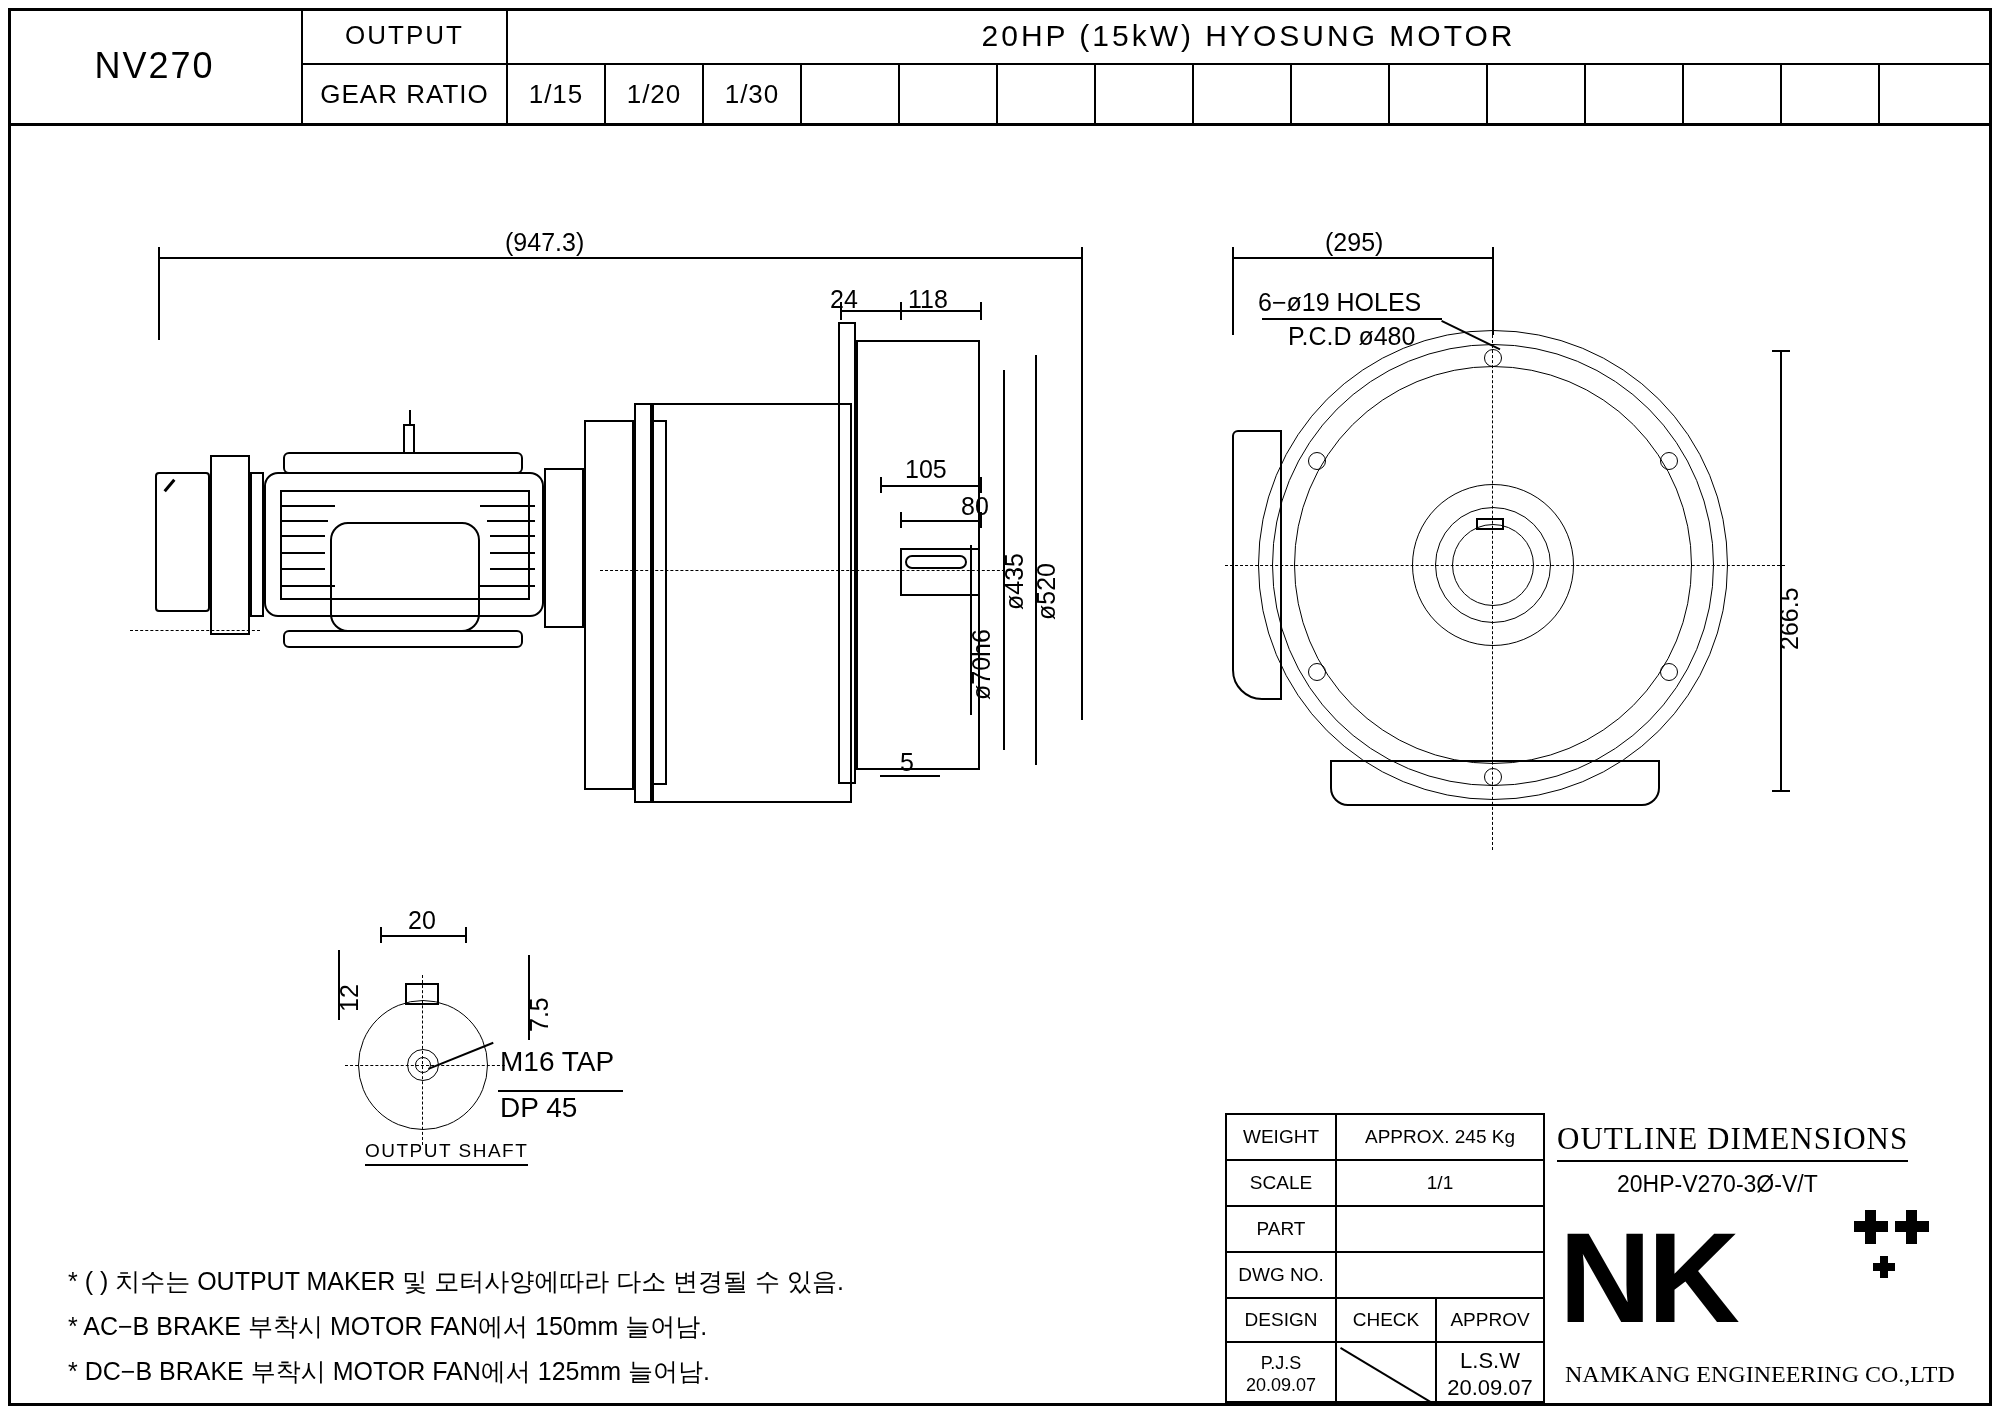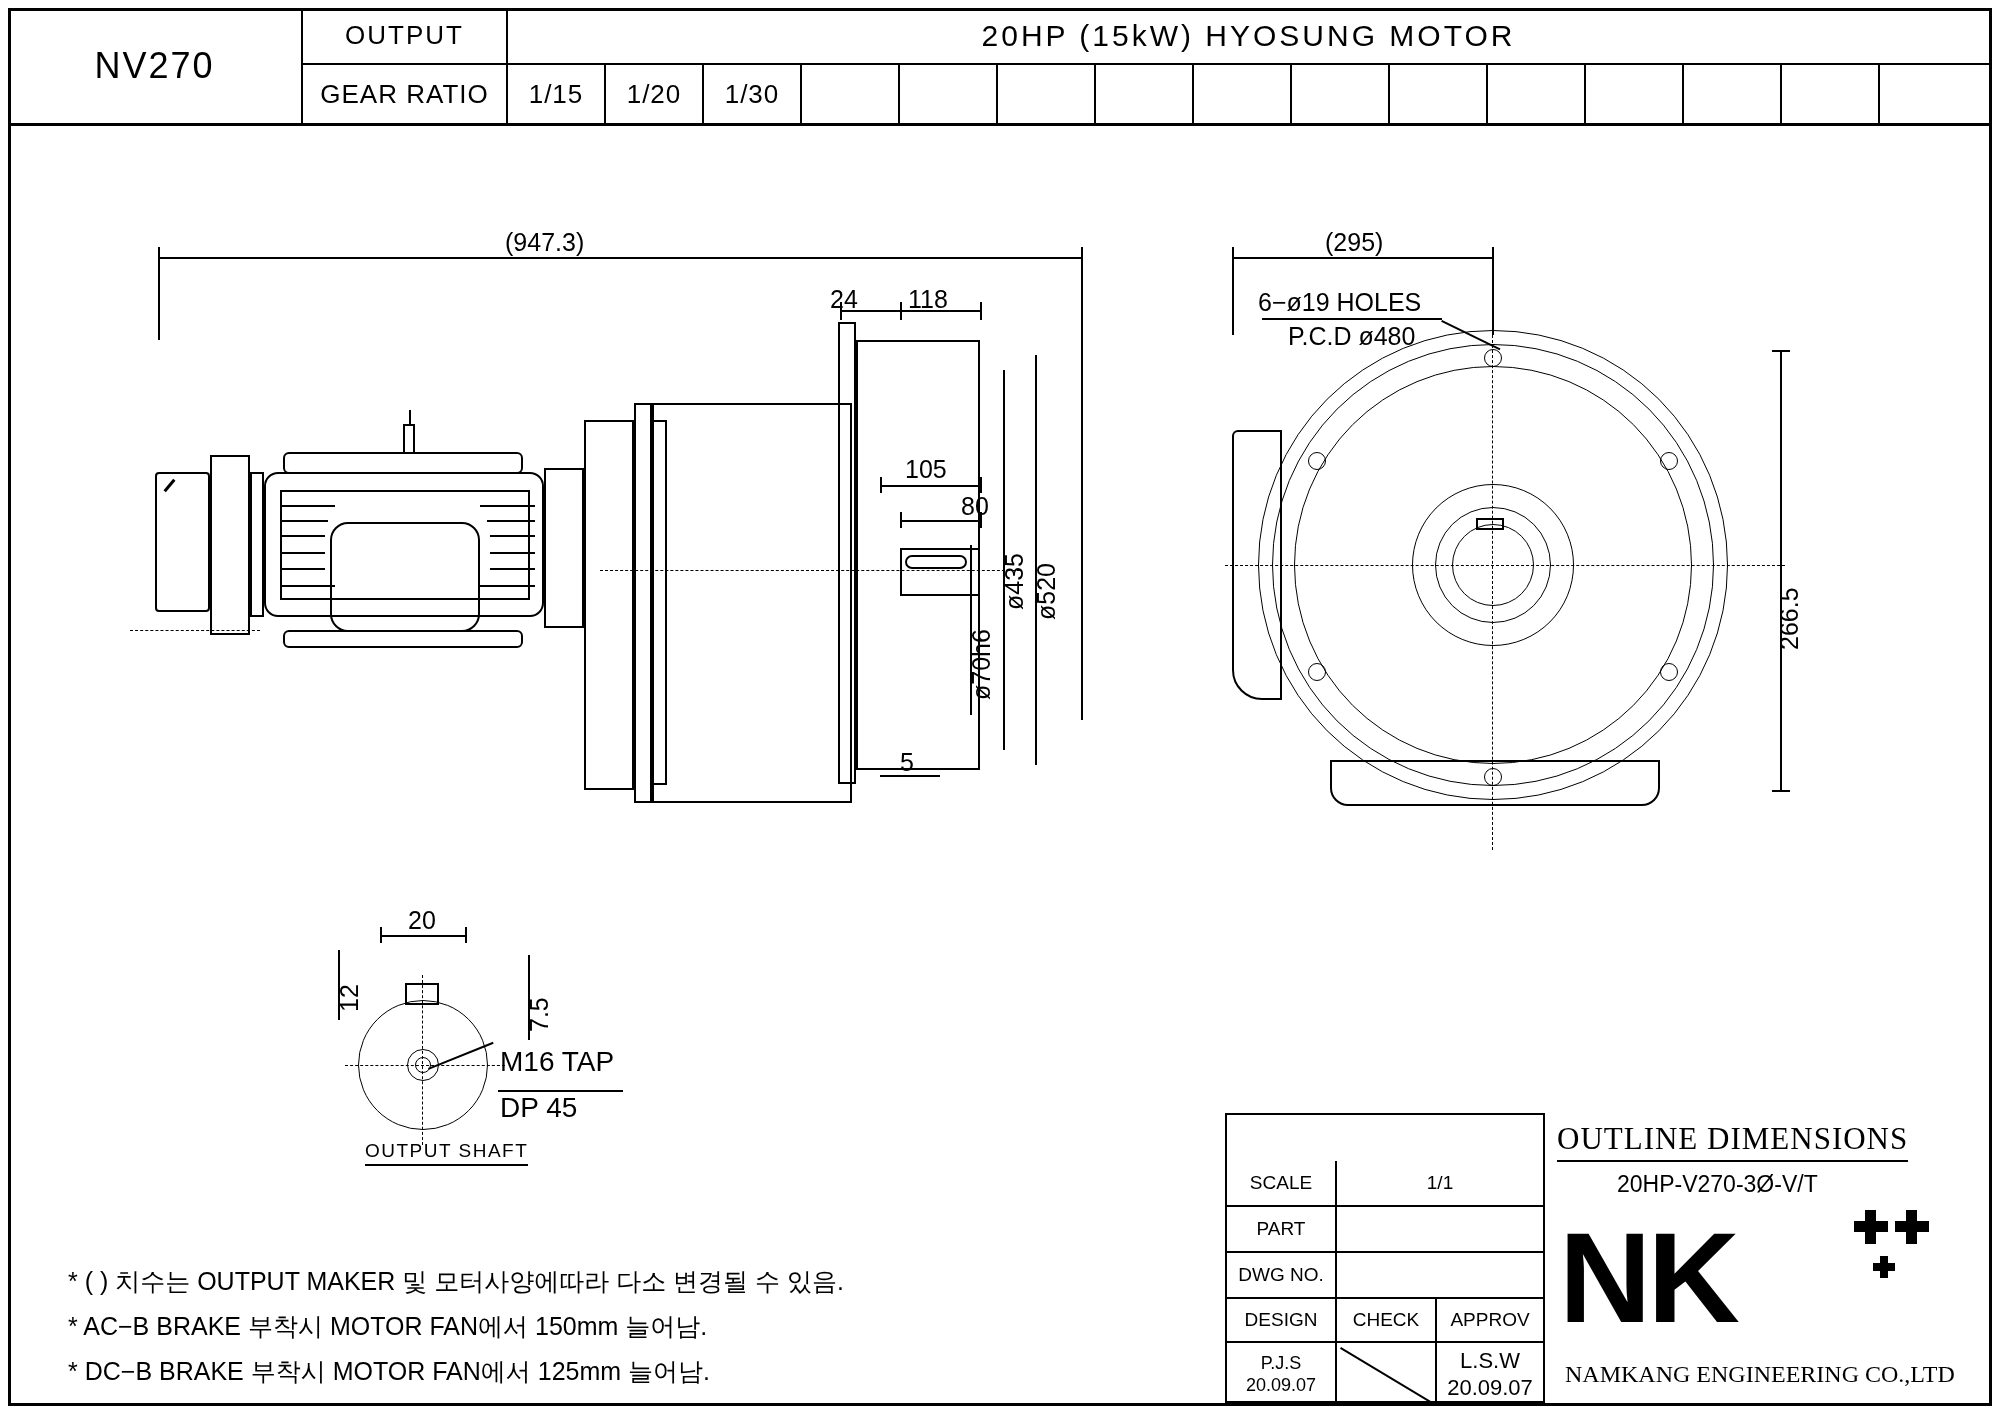--- a/index.html
+++ b/index.html
@@ -326,20 +326,24 @@
 
   <div>
     <div class="txt note-line" style="left:68px; top:1265px;">* (  ) 치수는 OUTPUT MAKER 및 모터사양에따라 다소 변경될 수 있음.</div>
     <div class="txt note-line" style="left:68px; top:1310px;">* AC−B BRAKE 부착시 MOTOR FAN에서 150mm 늘어남.</div>
     <div class="txt note-line" style="left:68px; top:1355px;">* DC−B BRAKE 부착시 MOTOR FAN에서 125mm 늘어남.</div>
   </div>
 
   <div id="infobox">
 
     <div id="infotable">
+      <div class="it-row" style="top:0; height:46px;">
+        <div class="it-lab">WEIGHT</div>
+        <div class="it-val">APPROX. 245 Kg</div>
+      </div>
       <div class="it-row" style="top:46px; height:46px;padding-left:23px;">
         <div class="it-lab">SCALE</div>
         <div class="it-val">1/1</div>
       </div>
       <div class="it-row" style="top:92px; height:46px;">
         <div class="it-lab">PART</div>
         <div class="it-val"></div>
       </div>
       <div class="it-row" style="top:138px; height:46px;">
         <div class="it-lab">DWG NO.</div>

